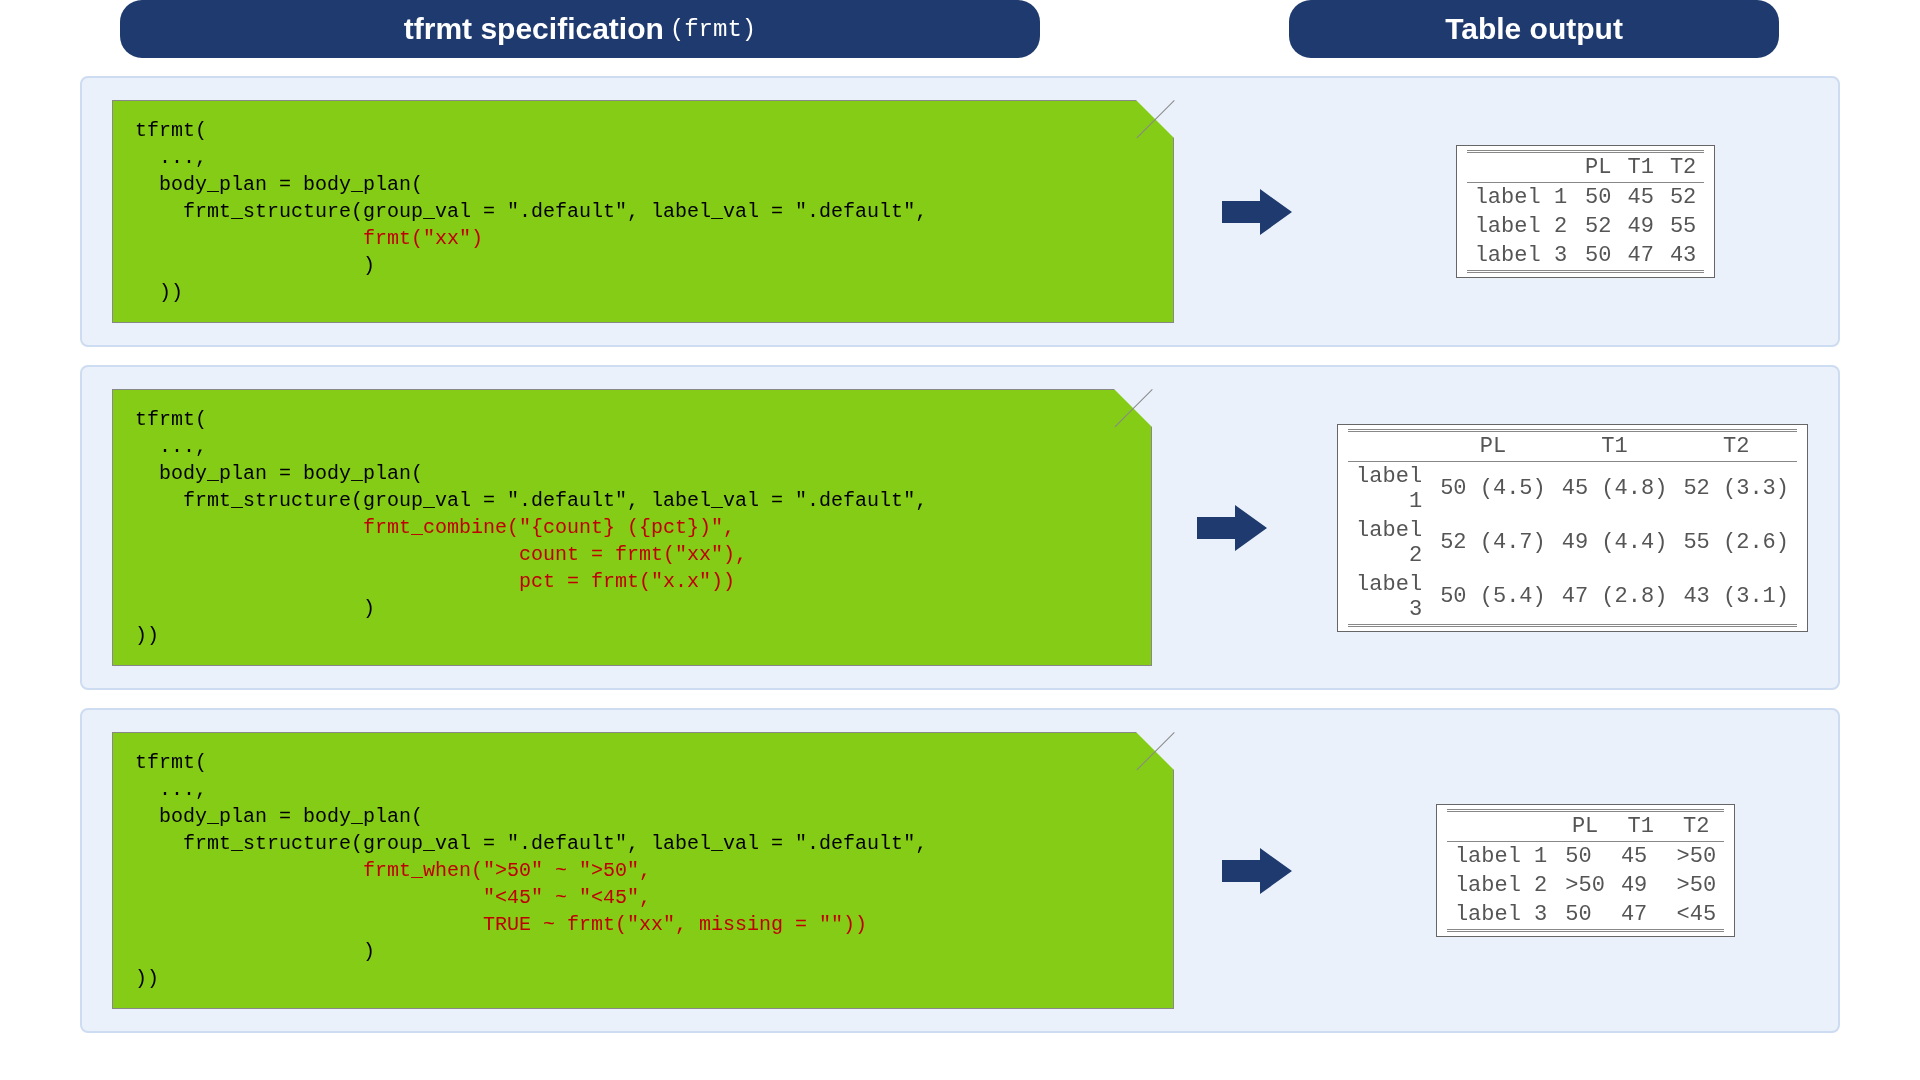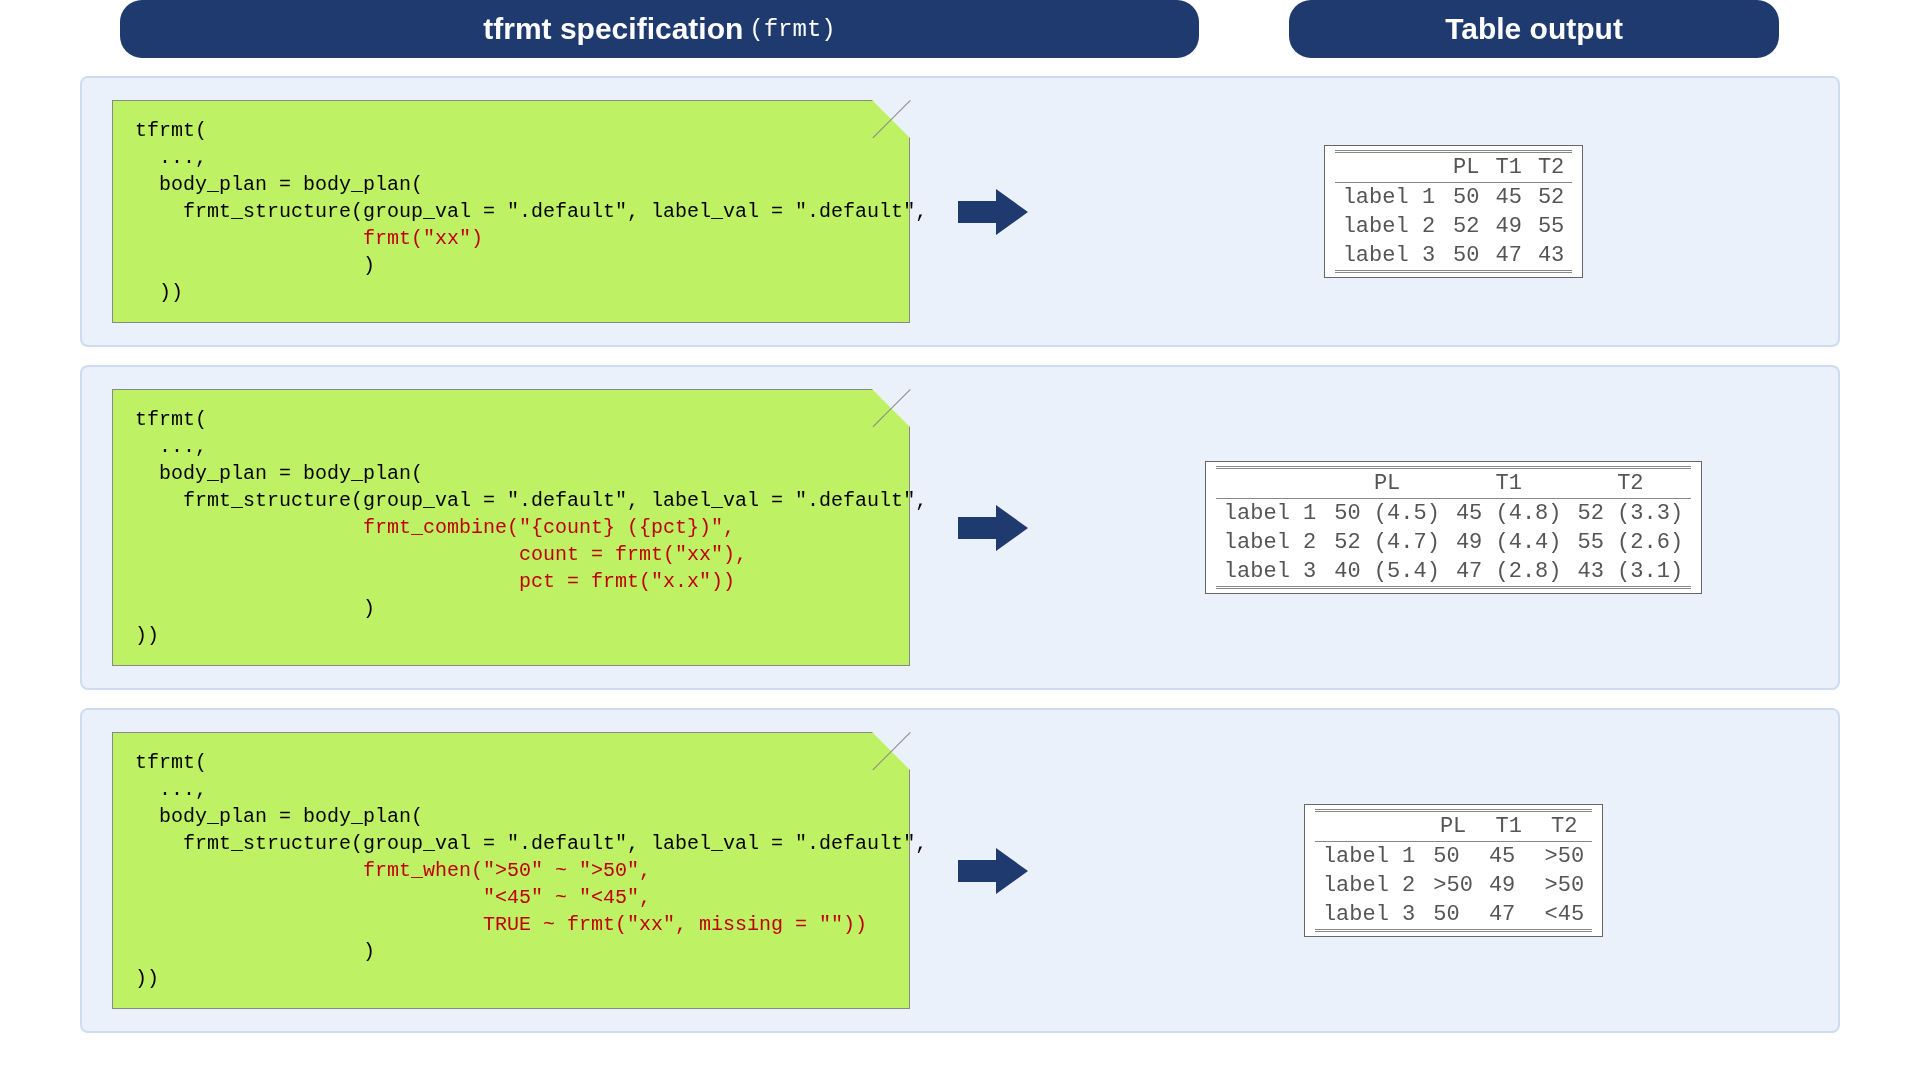--- a/index.html
+++ b/index.html
@@ -27,21 +27,21 @@
     background: #1f3a6e;
     color: #fff;
     border-radius: 22px;
     height: 58px;
     display: flex;
     align-items: center;
     justify-content: center;
     font-weight: 700;
   }
   .header-left {
-    width: 1079px;
+    width: 920px;
     margin-left: 40px;
   }
   .header-left .title-main {
     font-size: 30px;
     font-weight: 700;
   }
   .header-left .title-sub {
     font-family: Liberation Mono, monospace;
     font-size: 24px;
     font-weight: 400;
@@ -59,24 +59,24 @@
     border-radius: 8px;
     margin-top: 18px;
     display: flex;
     align-items: center;
     padding: 22px 30px;
     box-sizing: border-box;
     position: relative;
   }
 
   .code-box {
-    background: #bef264;
+    background: #84cc16;
     border: 1px solid #888;
     position: relative;
-    width: 798px;
+    width: 1062px;
     padding: 16px 22px 16px 22px;
     box-sizing: border-box;
     font-family: Consolas, "Courier New", monospace;
     font-size: 20px;
     line-height: 1.35;
   }
   
   .code-box::after {
     content: "";
     position: absolute;
@@ -241,21 +241,21 @@
             <td class="num">52 (3.3)</td>
           </tr>
           <tr>
             <td class="lbl">label 2</td>
             <td class="num">52 (4.7)</td>
             <td class="num">49 (4.4)</td>
             <td class="num">55 (2.6)</td>
           </tr>
           <tr class="last-row">
             <td class="lbl">label 3</td>
-            <td class="num">40 (5.4)</td>
+            <td class="num">50 (5.4)</td>
             <td class="num">47 (2.8)</td>
             <td class="num">43 (3.1)</td>
           </tr>
         </tbody>
           </table>
       </div>
     </div>
   </div>
 
   <div class="example-block">

